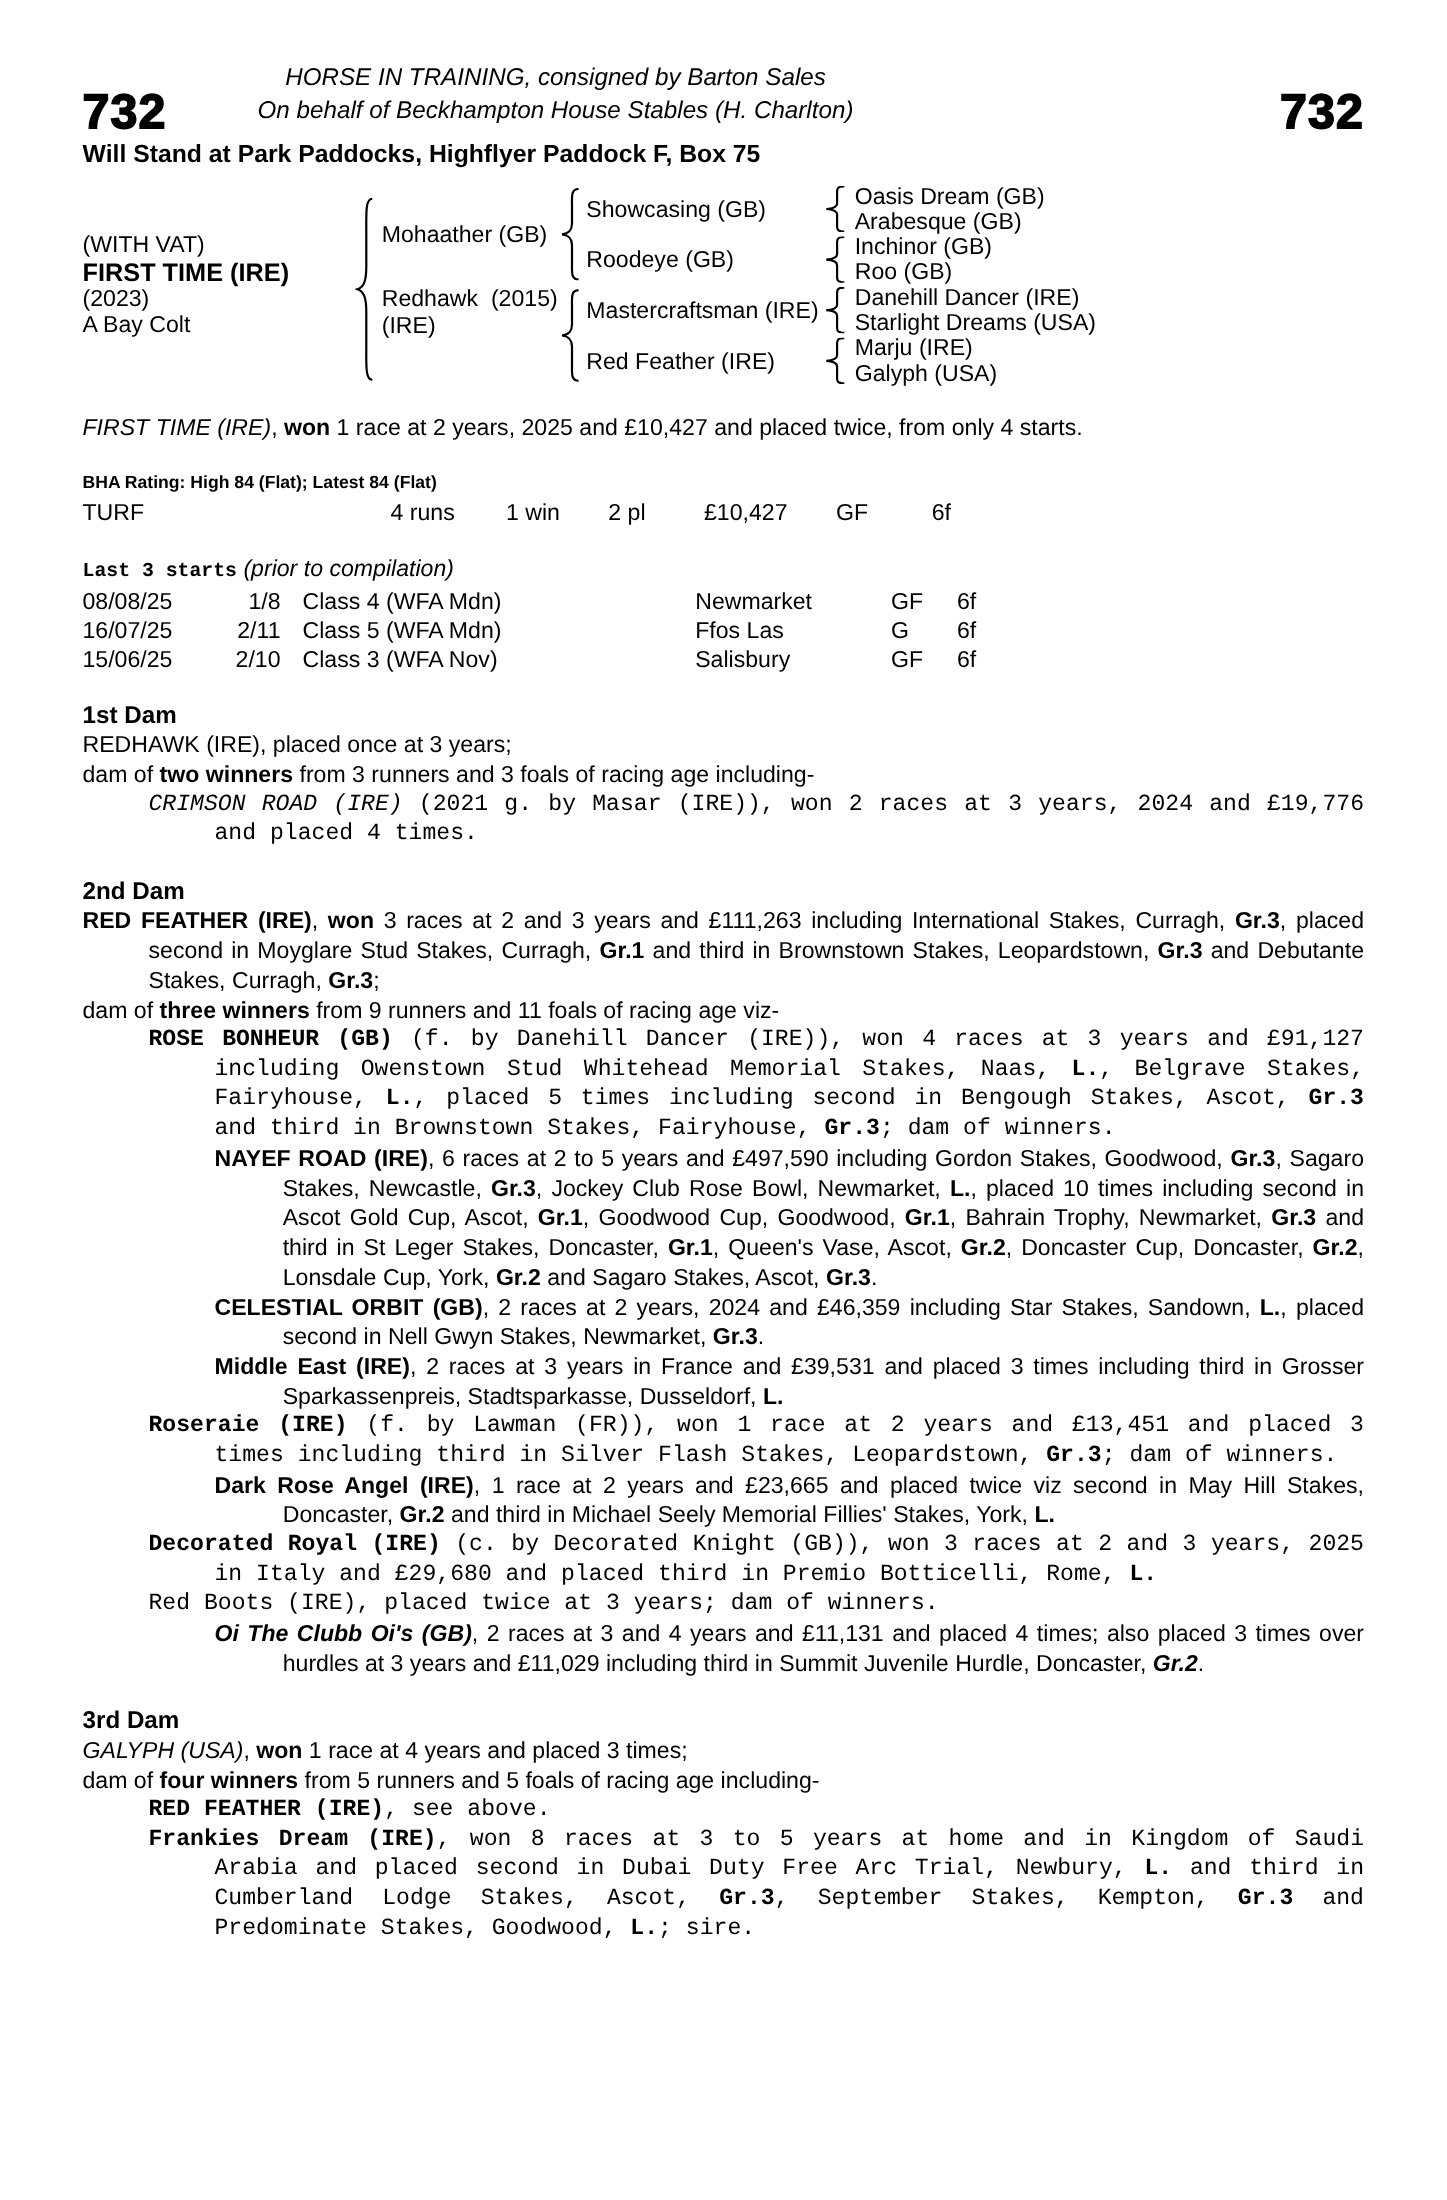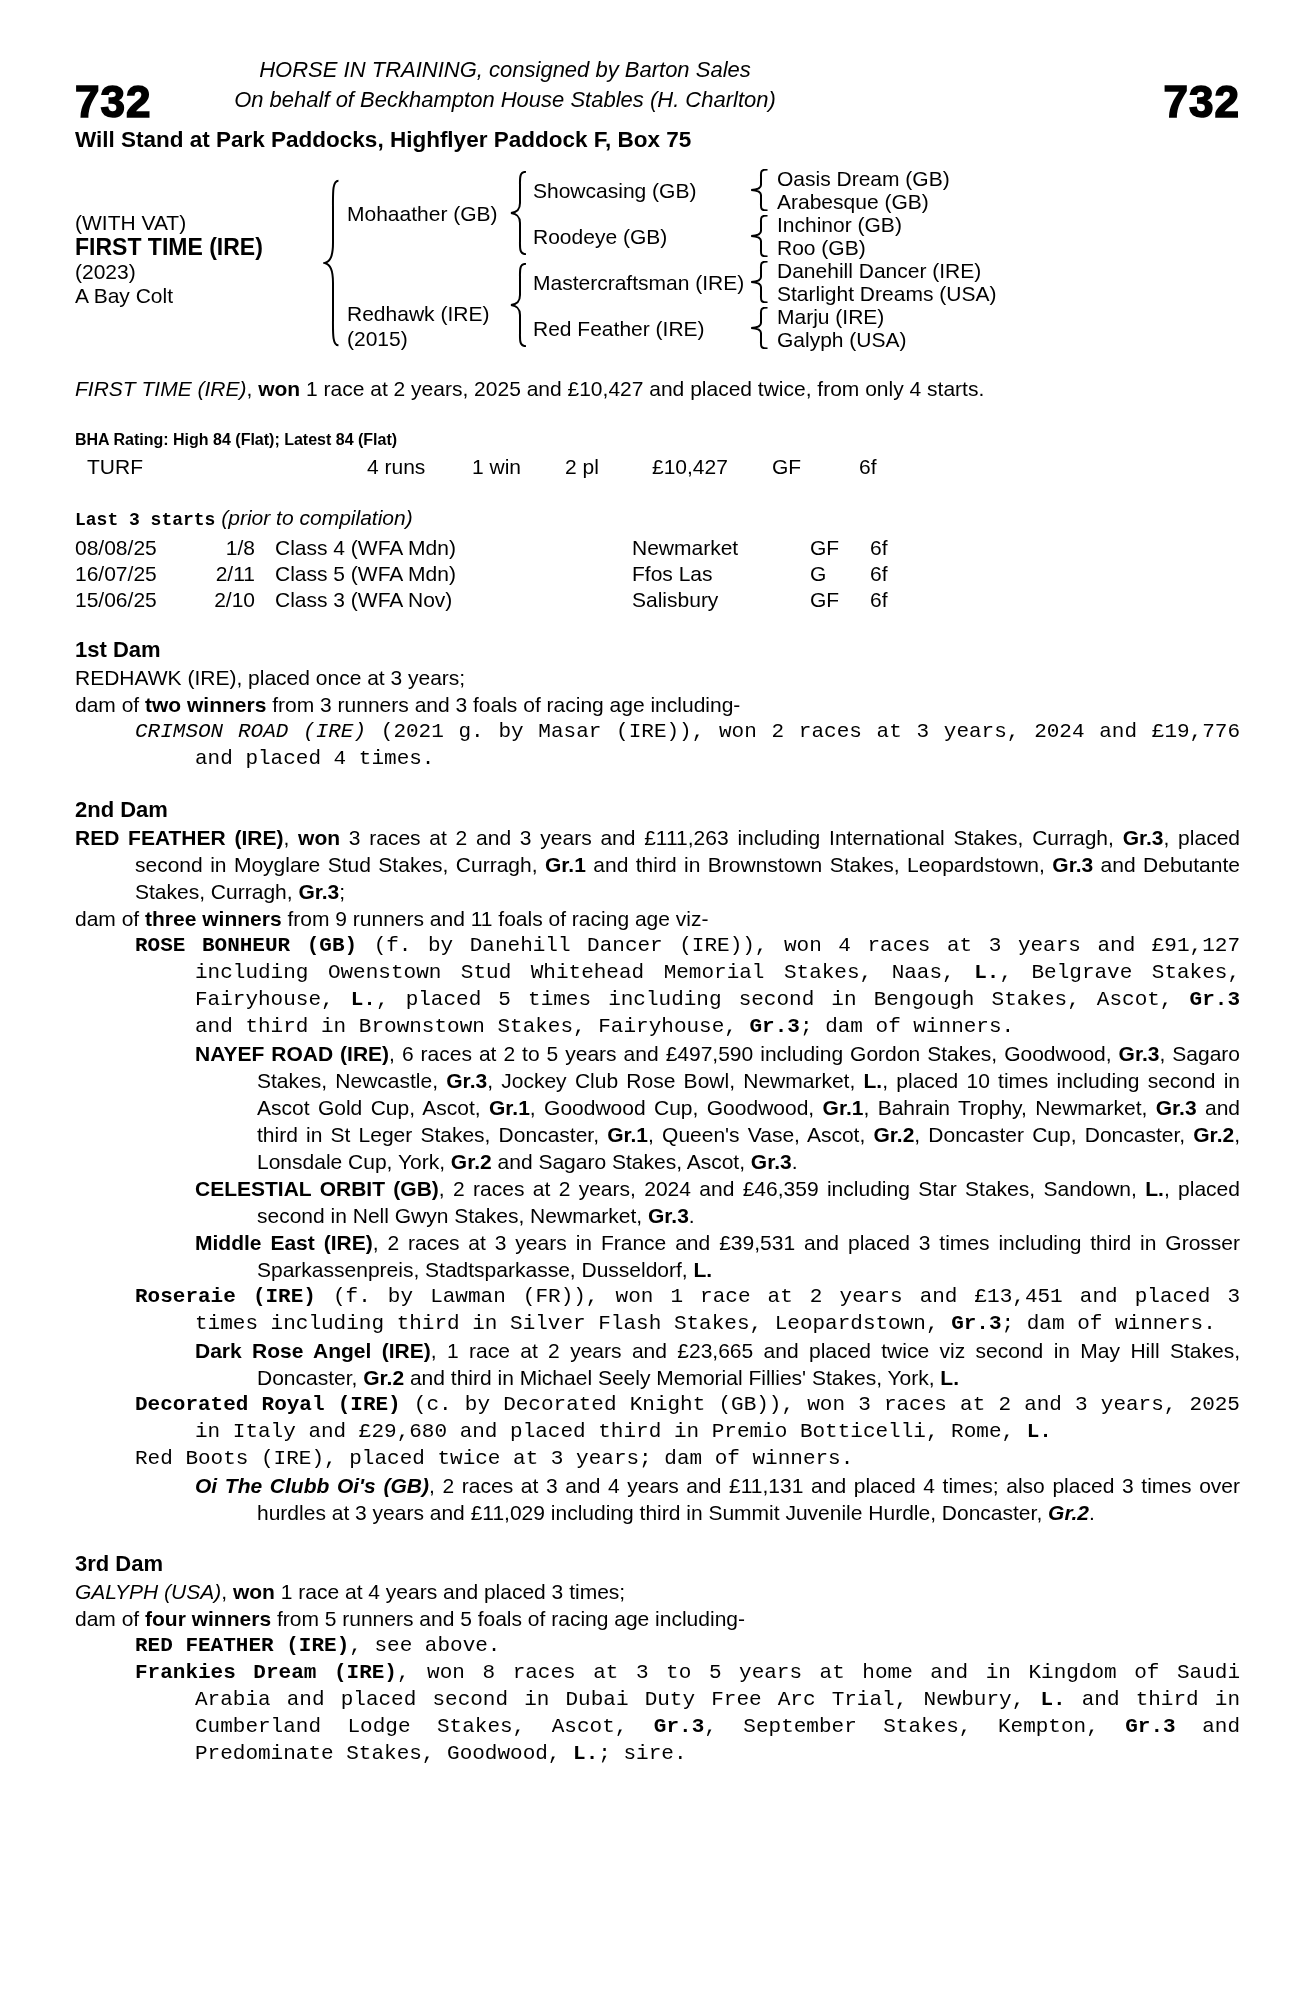--- a/index.html
+++ b/index.html
@@ -45,33 +45,33 @@
   .g3-0 { grid-column:5; grid-row:1/3; }
   .g3-1 { grid-column:5; grid-row:3/5; }
   .g3-2 { grid-column:5; grid-row:5/7; }
   .g3-3 { grid-column:5; grid-row:7/9; }
   .b4-0 { grid-column:6; grid-row:1/3; }
   .b4-1 { grid-column:6; grid-row:3/5; }
   .b4-2 { grid-column:6; grid-row:5/7; }
   .b4-3 { grid-column:6; grid-row:7/9; }
   .g4 { grid-column:7; padding-left:4px; }
   .sire-cell { grid-column:3; grid-row:1/5; }
-  .dam-cell  { grid-column:3; grid-row:5/9; flex-direction:column; align-items:flex-start; justify-content:flex-end; }
+  .dam-cell  { grid-column:3; grid-row:5/9; flex-direction:row; align-items:flex-start; justify-content:center; }
   .dam-cell div { line-height:25px; }
 
   
   .body-p { margin:0; text-align:justify; }
   .lvl0 { padding-left:60px;  text-indent:-60px; }
   .lvl1 { padding-left:120px; text-indent:-60px;font-family:Liberation Mono, monospace; }
   .lvl2 { padding-left:182px; text-indent:-62px; }
 
   .race-summary { margin-top:24px; }
   .bha { font-weight:bold; font-size:16px; margin-top:24px; }
 
-  .turf-row { position:relative; height:27px;margin-left:12px; }
+  .turf-row { position:relative; height:27px; }
   .turf-row span { position:absolute; white-space:nowrap; }
   .t-surface { left:0; }
   .t-runs { left:280px; }
   .t-wins { left:385px;text-align:center; }
   .t-pl { left:478px; }
   .t-earn { left:565px; }
   .t-going { left:685px; }
   .t-dist { left:772px; }
 
   .last3-head { margin-top:24px; }

